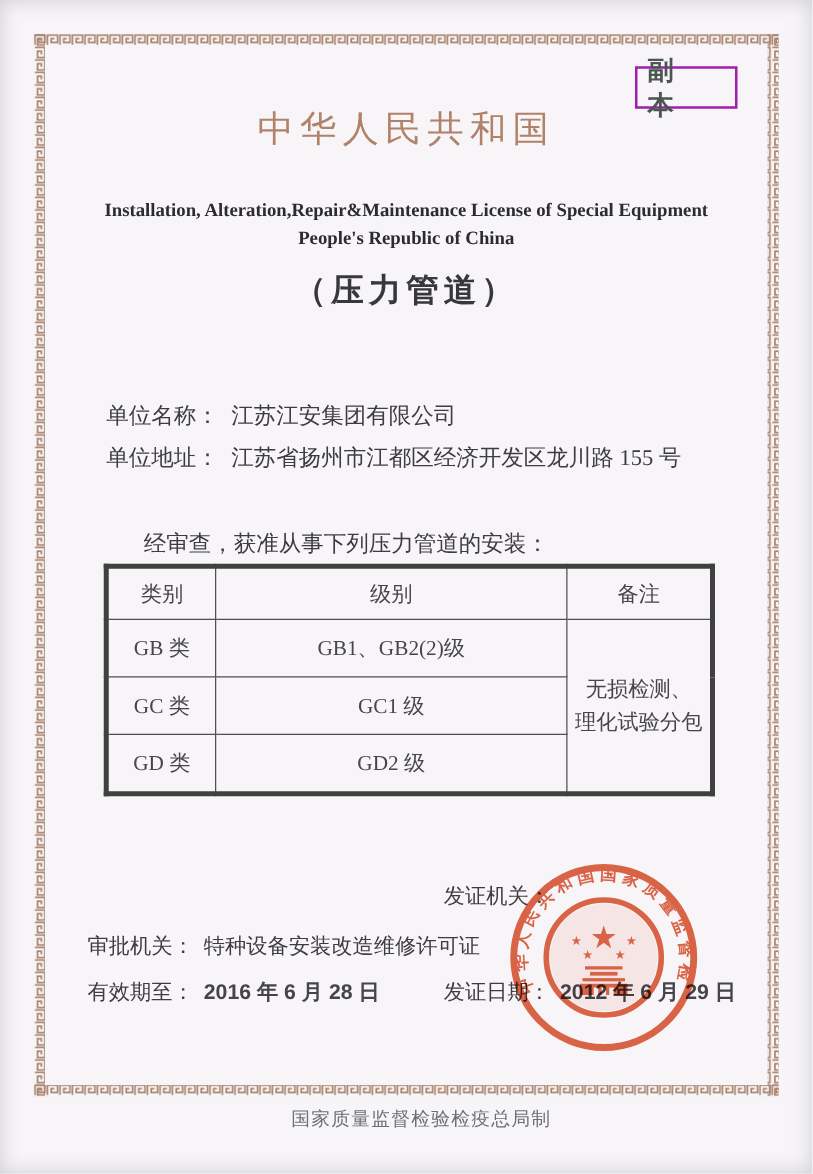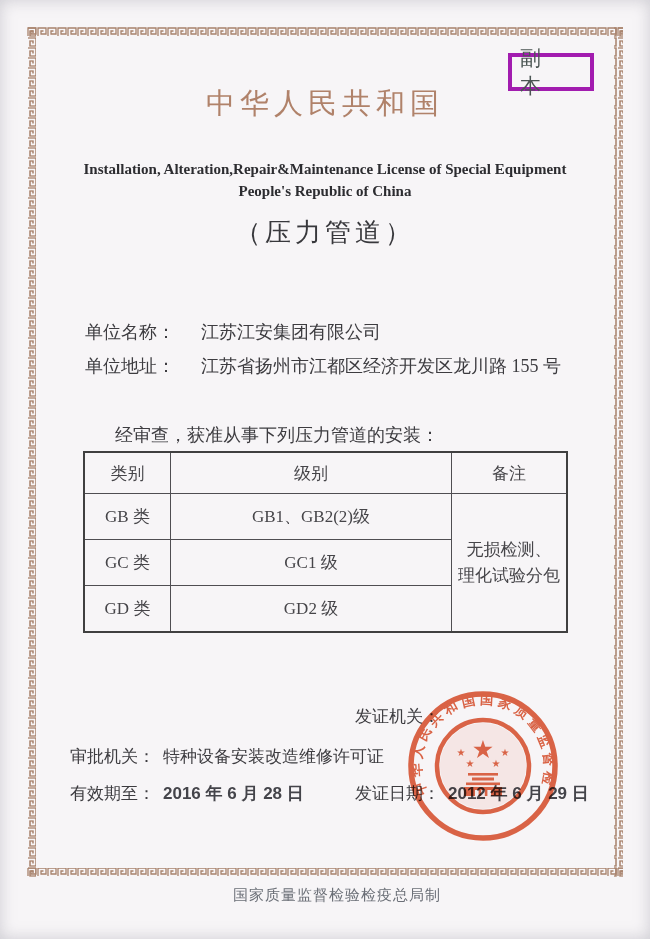--- a/index.html
+++ b/index.html
@@ -10,59 +10,59 @@
     background: #f7f5f7;
     overflow: hidden;
     box-shadow: inset 0 0 16px rgba(125,125,140,.35);
     font-family: "Liberation Serif", "DejaVu Serif", serif;
     color: #3f3e42;
   }
   .frame { position: absolute; left: 27px; top: 27px; }
 
   .badge {
     position: absolute; left: 508px; top: 53px; width: 70px; height: 30px;
-    border: 4px solid #a21caf; color: #4b5553;
-    font-size: 21px; font-weight: normal; letter-spacing: 10px;
+    border: 2px solid #a21caf; color: #4b5553;
+    font-size: 21px; font-weight: bold; letter-spacing: 10px;
     display: flex; align-items: center; justify-content: center;
     padding-left: 8px; box-sizing: content-box;
   }
 
   .title-cn { position: absolute; left: 0; width: 650px; text-align: center;
     color: #b0826a; font-family: "Liberation Sans", "DejaVu Sans", sans-serif; font-weight: normal; }
   .title-cn.l1 { top: 84px;  font-size: 29px; letter-spacing: 5px; }
   .title-cn.l2 { top: 115px; font-size: 35px; letter-spacing: 2px; }
 
   .title-en { position: absolute; left: 0; width: 650px; text-align: center;
     color: #2c2c30; font-weight: bold; }
   .title-en.l1 { top: 161px; font-size: 15px; }
   .title-en.l2 { top: 183px; font-size: 15px; }
 
   .scope { position: absolute; left: 0; top: 215px; width: 650px; text-align: center;
-    font-size: 26px; letter-spacing: 4px; color: #38383c; }
+    font-size: 26px; letter-spacing: 4px; color: #38383c; font-weight: bold; }
 
   .license-no { position: absolute; left: 405px; top: 256px; font-size: 17px; color: #3b3b3f; }
   .license-no .num { font-family: "Liberation Serif", serif; letter-spacing: 1px; }
 
   .field-line { position: absolute; font-size: 18px; color: #3d3c40; }
-  .field-line .val { margin-left: 26px; }
+  .field-line .val { margin-left: 10px; }
   .company-name    { left: 85px; top: 320px; }
   .company-address { left: 85px; top: 354px; }
 
   .statement { position: absolute; left: 115px; top: 423px; font-size: 18px; color: #3d3c40; }
 
   table.scope-table {
     position: absolute; left: 83px; top: 451px;
     border-collapse: collapse; table-layout: fixed;
     font-size: 17px; color: #464549;
   }
   table.scope-table th, table.scope-table td {
     border: 1.5px solid #4f4e52; text-align: center; font-weight: normal;
     padding: 0;
   }
-  table.scope-table { border: 2px solid #404040; }
+  table.scope-table { border: 4px solid #404040; }
   th.col-cat { width: 85px;  height: 40px; }
   th.col-lvl { width: 280px; }
   th.col-rmk { width: 114px; margin-top: 44px; }
   td.row-cell { height: 45px; }
   td.remark-cell { text-align: left; padding-left: 10px; line-height: 1.5; margin-left: 20px; }
 
   .footer-field { position: absolute; font-size: 17px; color: #3d3c40; white-space: nowrap; }
   .footer-field .val { margin-left: 8px; }
   .val-date { font-family: "Liberation Sans", "DejaVu Sans", sans-serif; font-weight: bold; color: #44444a; }
   .approve-org { left: 70px;  top: 745px; }

